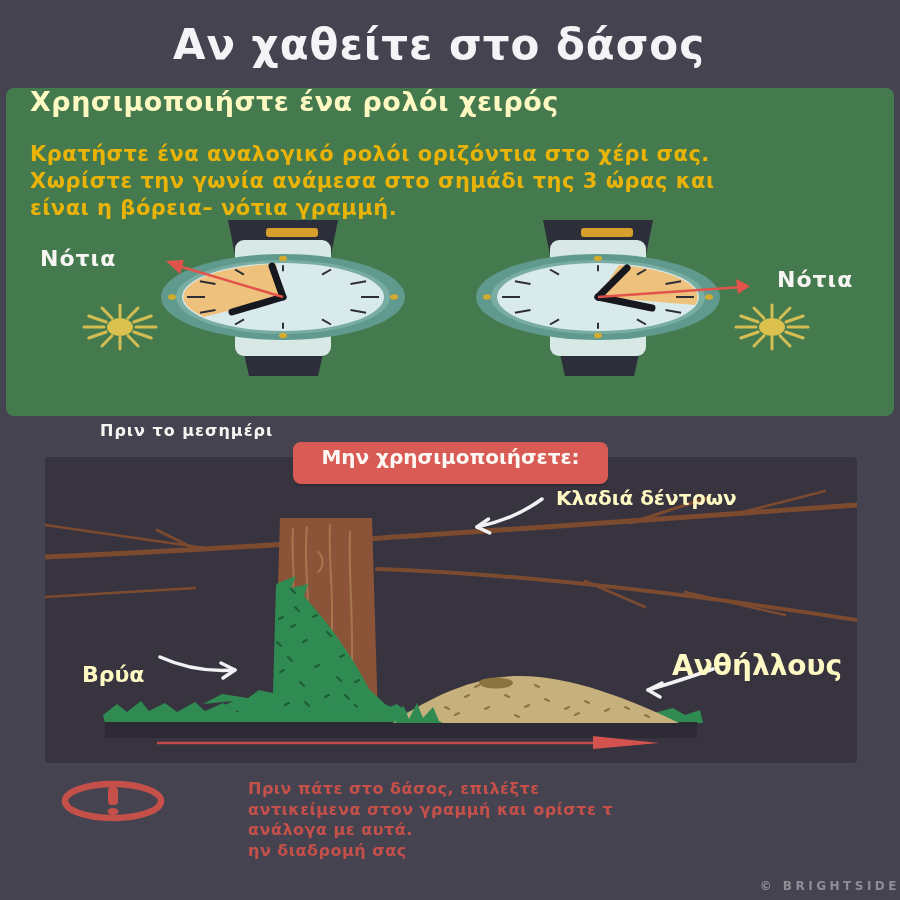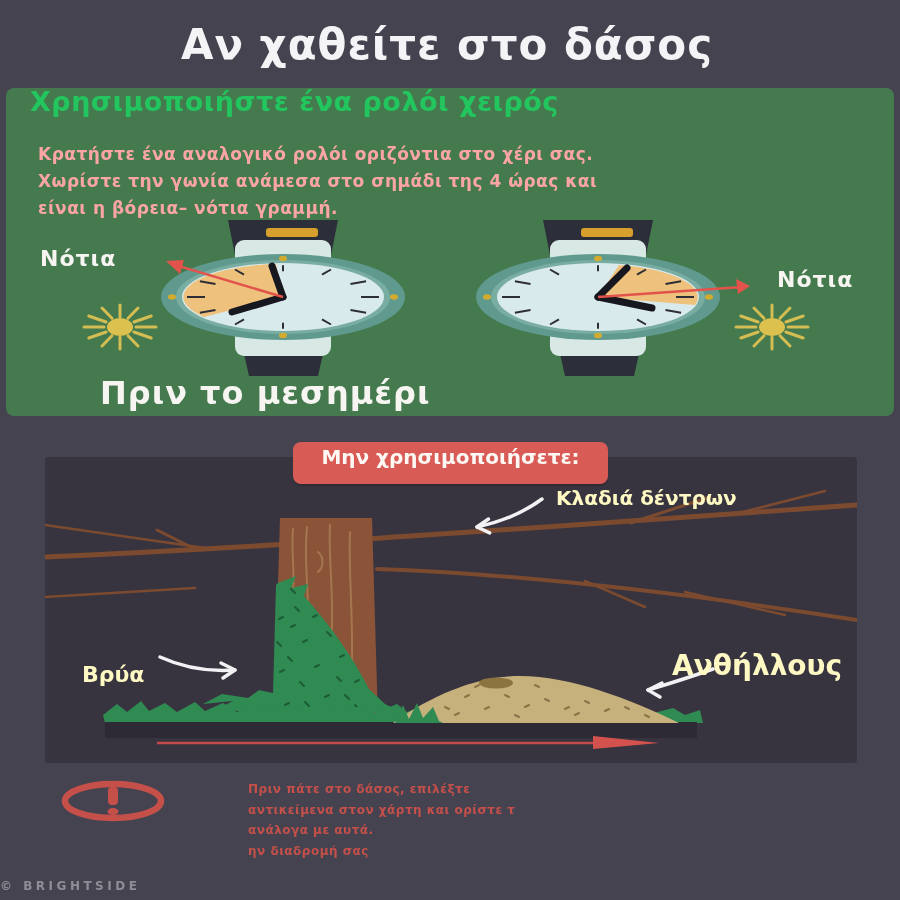--- a/index.html
+++ b/index.html
@@ -5,77 +5,77 @@
   html,body{margin:0;padding:0;background:#2e2b35;}
   .page{
     position:relative;width:900px;height:900px;overflow:hidden;
     background:#454350;
     font-family:"DejaVu Sans","Liberation Sans",sans-serif;
     font-weight:bold;
   }
   .abs{position:absolute;}
   .title{
     left:0;top:20px;width:878px;text-align:center;
-    color:#f4f3f5;font-size:42px;letter-spacing:1px;padding-left:8px;
+    color:#f4f3f5;font-size:42px;letter-spacing:1px;
   }
   .green-panel{
     left:6px;top:88px;width:888px;height:328px;
     background:#45794e;border-radius:8px;
   }
   .gp-heading{
-    left:30px;top:90px;width:860px;color:#22c55e;
+    left:30px;top:90px;width:860px;color:#fef9c3;
     font-size:27px;line-height:24px;letter-spacing:0.5px;
   }
   .gp-body{
-    left:38px;top:141px;width:860px;color:#fca5a5;
-    font-size:17px;line-height:27px;letter-spacing:0.5px;
+    left:30px;top:141px;width:860px;color:#eab308;
+    font-size:21px;line-height:27px;letter-spacing:0.5px;
   }
   .watch-label{
     color:#f6f5f2;font-size:22px;letter-spacing:1px;
   }
   .watch-caption{
-    color:#f6f5f2;font-size:32px;letter-spacing:1px;
+    color:#f6f5f2;font-size:16px;letter-spacing:1px;margin-top:47px;
   }
   .badge{
     left:293px;top:442px;width:315px;height:42px;
     background:#d85c55;border-radius:8px;
     color:#fdf8f4;font-size:20px;text-align:center;line-height:31px;
     box-shadow:0 2px 0 rgba(0,0,0,0.15);
   }
   .illus-panel{
     left:45px;top:457px;width:812px;height:306px;
     background:#38343f;border-radius:3px;
   }
   .illus-label{color:#fef9c3;}
   .warning-text{
     left:248px;top:779px;width:600px;
-    color:#c5504a;font-size:12px;line-height:20.5px;letter-spacing:0.5px;
+    color:#c5504a;font-size:16px;line-height:20.5px;letter-spacing:0.5px;
   }
   .footer{
-    left:0;top:879px;width:900px;text-align:left;
+    left:0;top:879px;width:900px;text-align:right;
     color:#8f8d96;font-size:12px;letter-spacing:3.5px;
   }
   svg{display:block;}
 </style>
 </head>
 <body>
 
 <div class="page">
 
   <div class="abs title">Αν χαθείτε στο δάσος</div>
 
   <div class="abs green-panel"></div>
 
   <div class="abs gp-heading">
     <div>Χρησιμοποιήστε ένα ρολόι χειρός</div>
   </div>
 
   <div class="abs gp-body">
     <div>Κρατήστε ένα αναλογικό ρολόι οριζόντια στο χέρι σας.</div>
-    <div>Χωρίστε την γωνία ανάμεσα στο σημάδι της 4 ώρας και</div>
+    <div>Χωρίστε την γωνία ανάμεσα στο σημάδι της 3 ώρας και</div>
     <div>είναι η βόρεια– νότια γραμμή.</div>
   </div>
 
   <svg class="abs" style="left:0;top:218px" width="900" height="200" viewBox="0 0 900 200">
 
     <g>
       <polygon points="228,2 338,2 330,42 236,42" fill="#2c2e3a"></polygon>
       <rect x="266" y="10" width="52" height="9" rx="3" fill="#d7a02c"></rect>
       <rect x="266" y="28" width="52" height="9" rx="3" fill="#d7a02c"></rect>
       <polygon points="240,118 327,118 318,158 249,158" fill="#2c2e3a"></polygon>
@@ -300,20 +300,20 @@
   <div class="abs illus-label" style="left:82px;top:662px;font-size:22px">Βρύα</div>
   <div class="abs illus-label" style="left:672px;top:649px;font-size:28px">Ανθήλλους</div>
 
   <svg class="abs" style="left:60px;top:780px" width="106" height="44" viewBox="0 0 106 44">
     <ellipse cx="53" cy="21" rx="48" ry="17" fill="none" stroke="#c5504a" stroke-width="6.5"></ellipse>
     <rect x="48" y="7" width="10" height="18" rx="4" fill="#c5504a"></rect>
     <ellipse cx="53" cy="31.5" rx="5.5" ry="3.5" fill="#c5504a"></ellipse>
   </svg>
   <div class="abs warning-text">
     <div>Πριν πάτε στο δάσος, επιλέξτε</div>
-    <div>αντικείμενα στον χάρτη και ορίστε τ</div>
+    <div>αντικείμενα στον γραμμή και ορίστε τ</div>
     <div>ανάλογα με αυτά.</div>
     <div>ην διαδρομή σας</div>
   </div>
 
   <div class="abs footer">© BRIGHTSIDE</div>
 
 </div>
 
 </body></html>

